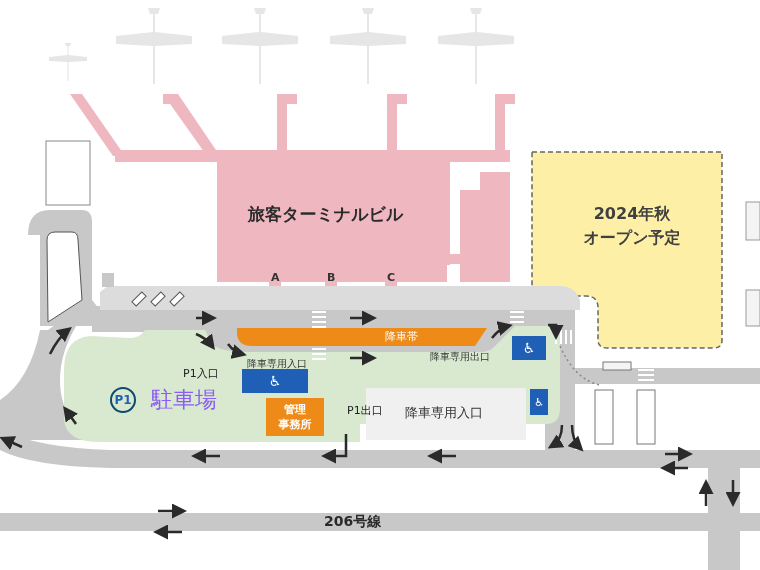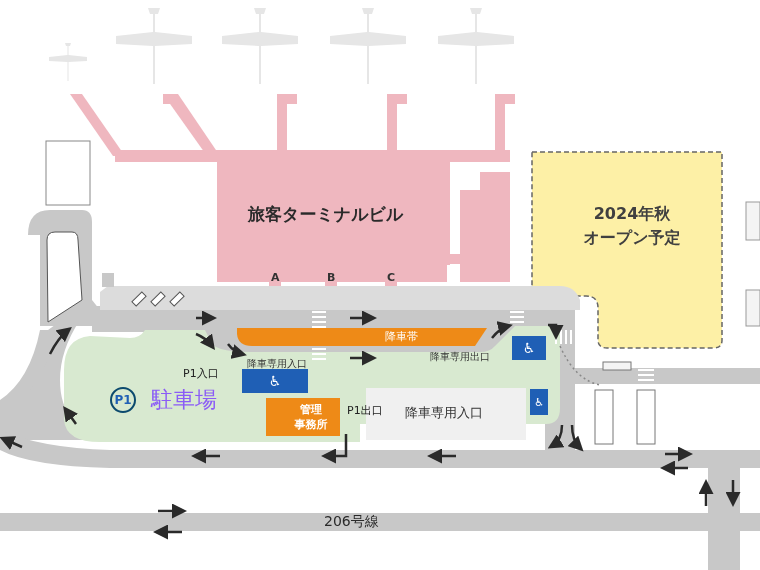--- a/index.html
+++ b/index.html
@@ -10,21 +10,21 @@
   .terminal-label { font-size:17px; font-weight:bold; color:#2a2a2a; }
   .gate { font-size:11px; font-weight:bold; color:#333; }
   .future-label { font-size:16px; font-weight:bold; color:#404040; text-align:center; line-height:24px; }
   .small { font-size:10px; color:#333; }
   .sm-dark { font-size:11px; color:#222; }
   .zone-tag { font-size:11px; color:#fff; }
   .p1-title { font-size:22px; color:#8b5cf6; }
   .office { position:absolute; background:#ee8a17; color:#fff; font-size:11px; font-weight:bold;
             text-align:center; line-height:15px; display:flex; flex-direction:column; justify-content:center; }
   .garage { font-size:13px; color:#333; }
-  .route { font-size:14px; font-weight:normal; color:#2a2a2a; }
+  .route { font-size:14px; font-weight:bold; color:#2a2a2a; }
   .wc { position:absolute; background:#1f5fb5; display:flex; align-items:center; justify-content:center; }
   .wc span { color:#fff; font-size:14px; line-height:1; }
   .p1-badge { position:absolute; width:26px; height:26px; border:2px solid #0c4a6e; border-radius:50%;
               color:#1f5fb5; font-size:12px; font-weight:bold; display:flex; align-items:center; justify-content:center; box-sizing:border-box; }
 </style>
 </head>
 <body>
 
 <svg id="map" viewBox="0 0 760 570" xmlns="http://www.w3.org/2000/svg">
   <defs>
@@ -175,21 +175,21 @@
 <div class="lbl zone-tag" style="left:343px; top:331px;margin-left:42px;">降車帯</div>
 <div class="lbl small" style="left:247px; top:332px;margin-top:27px;">降車専用入口</div>
 <div class="lbl small" style="left:430px; top:352px;">降車専用出口</div>
 
 <div class="lbl sm-dark" style="left:183px; top:368px;">P1入口</div>
 <div class="lbl sm-dark" style="left:347px; top:405px;">P1出口</div>
 
 <div class="p1-badge" style="left:110px; top:387px;">P1</div>
 <div class="lbl p1-title" style="left:151px; top:389px;">駐車場</div>
 
-<div class="office" style="left:266px; top:398px; width:58px; height:38px;padding-left:16px;">
+<div class="office" style="left:266px; top:398px; width:58px; height:38px;">
   <div>管理</div>
   <div>事務所</div>
 </div>
 
 <div class="lbl garage" style="left:405px; top:406px;">降車専用入口</div>
 
 <div class="wc" style="left:242px; top:369px; width:66px; height:24px;">
   <span>♿</span>
 </div>
 <div class="wc" style="left:512px; top:336px; width:34px; height:24px;">

